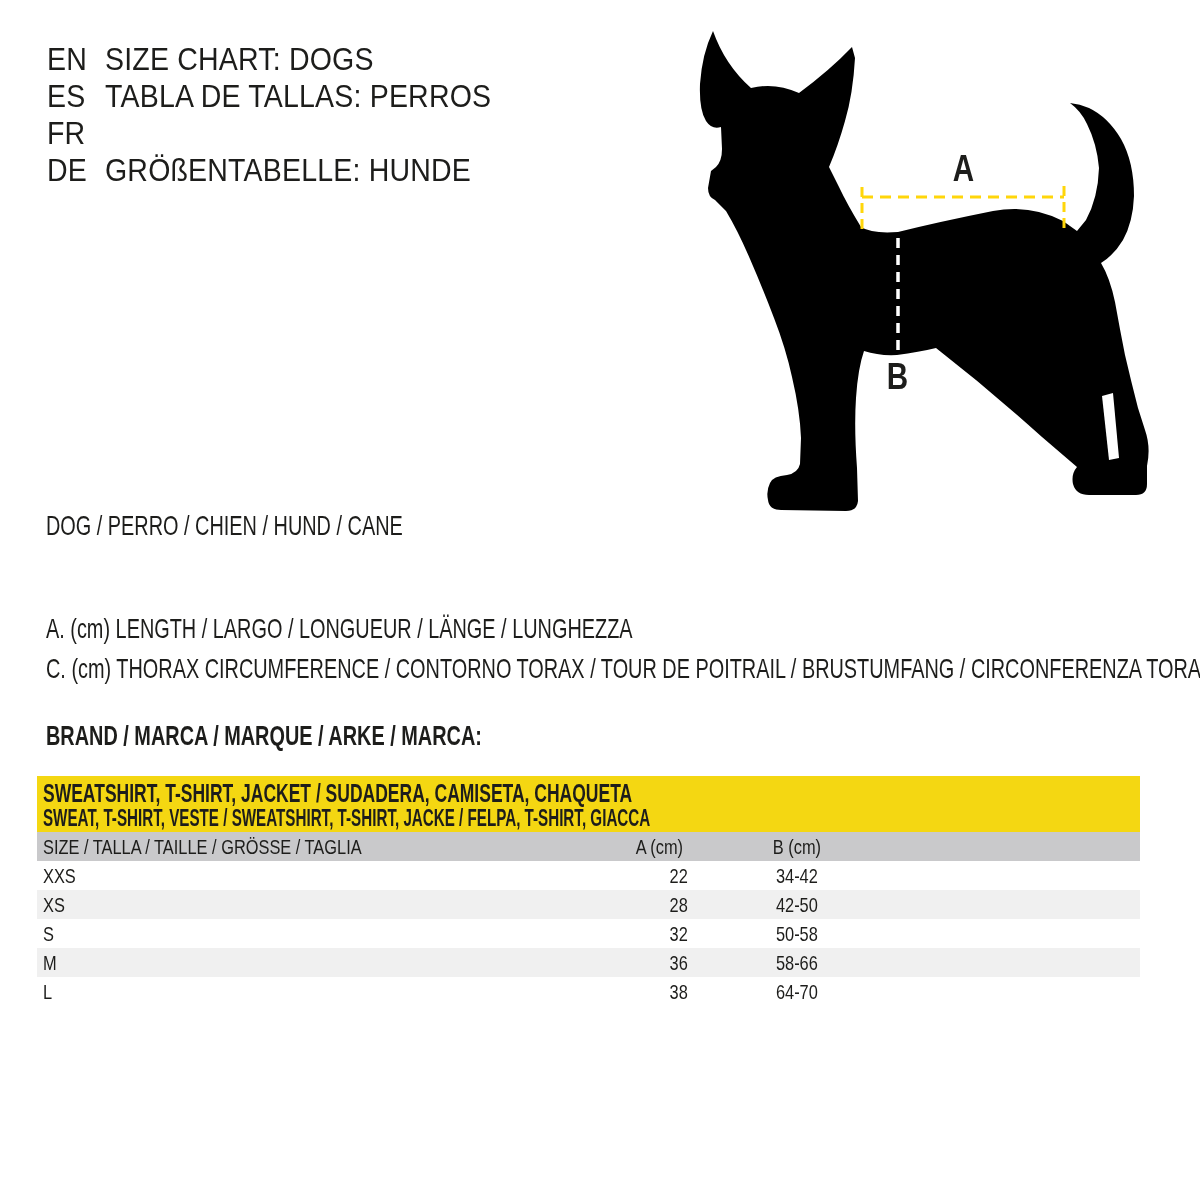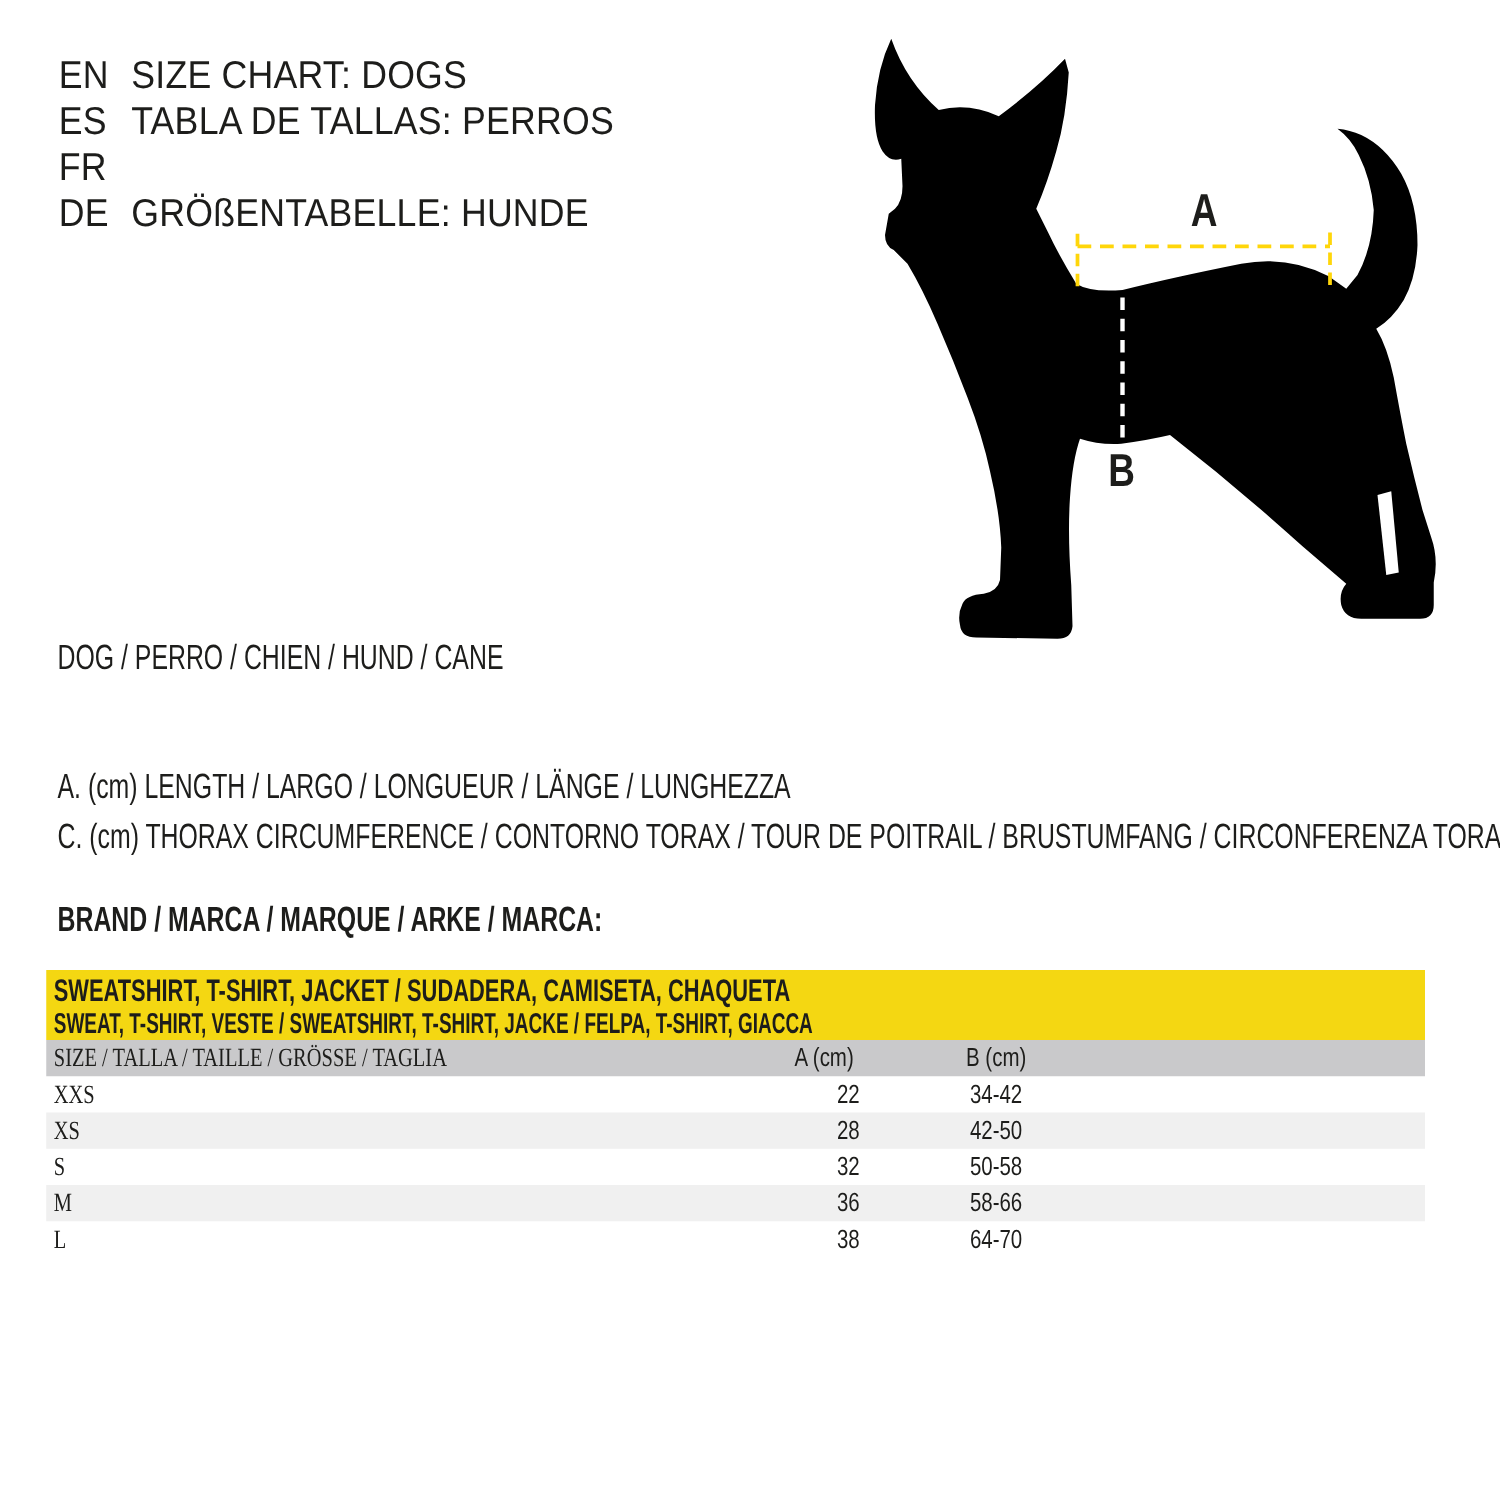--- a/index.html
+++ b/index.html
@@ -46,21 +46,21 @@
     background:var(--yellow-band,#F4D712);
     height:56px;padding:4px 0 0 6px;
   }
   .banner-line1{font-size:25px;font-weight:bold;line-height:26px;display:block;}
   .banner-line1 .b1{display:inline-block;transform:scaleX(0.70);transform-origin:0 50%;white-space:nowrap;}
   .banner-line2{font-size:23px;font-weight:bold;line-height:25px;display:block;}
   .banner-line2 .b2{display:inline-block;transform:scaleX(0.66);transform-origin:0 50%;white-space:nowrap;}
   .trow{position:relative;height:29px;font-size:21px;line-height:29px;}
   .thead{background:var(--header-gray,#C9C9CB);}
   .trow.striped{background:var(--stripe-gray,#F0F0F0);padding-left:32px;}
-  .cell-size{position:absolute;left:6px;top:0;height:22px;font-family:Liberation Serif, serif;}
+  .cell-size{position:absolute;left:6px;top:0;height:22px;}
   .cell-a{position:absolute;left:493px;width:160px;top:0;height:29px;text-align:right;}
   .cell-b{position:absolute;left:680px;width:160px;top:0;height:29px;text-align:center;}
 </style>
 </head>
 <body>
 
 <div class="abs langs">
   <div class="lang-row">
     <span class="lang-code"><span class="cond-mid">EN</span></span>
     <span><span class="cond-mid">SIZE CHART: DOGS</span></span>

